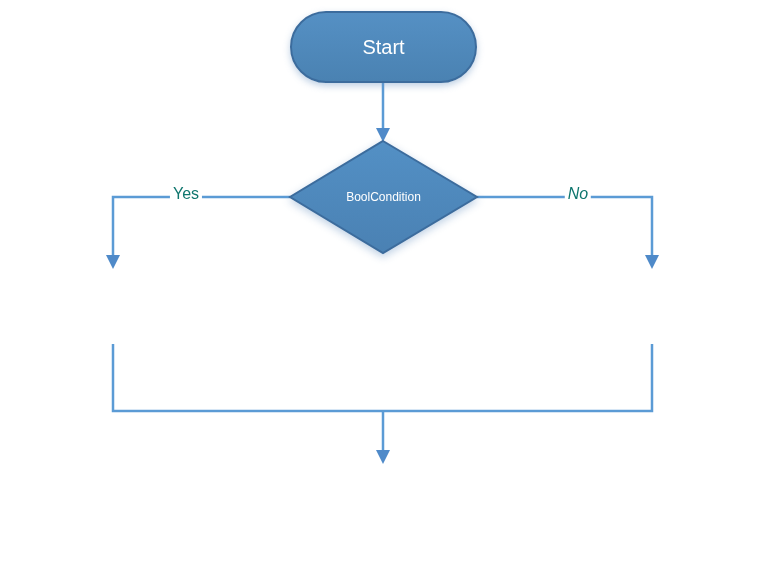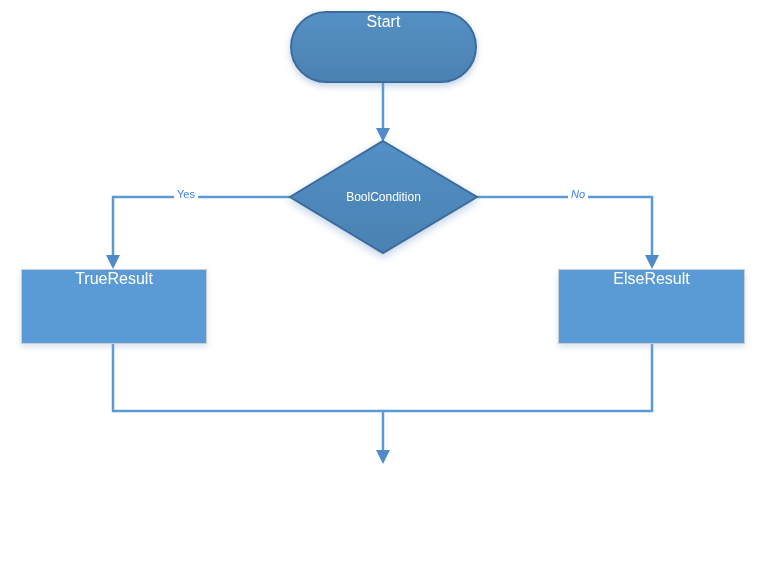--- a/index.html
+++ b/index.html
@@ -27,24 +27,24 @@
     stroke: #5b9bd5;
     stroke-width: 2.5;
   }
   .connector-layer .arrowhead {
     fill: #4f8ac9;
     stroke: none;
   }
   .node {
     position: absolute;
     display: flex;
-    align-items: flex-start;
+    align-items: center;
     justify-content: center;
     color: #ffffff;
-    font-size: 16px;
+    font-size: 20px;
     text-align: center;
     box-sizing: border-box;
   }
   .terminator {
     background: linear-gradient(180deg, #5590c4 0%, #4a82b2 100%);
     border: 2px solid #3c6c9d;
     border-radius: 40px;
     box-shadow: 0 3px 7px rgba(110, 150, 195, 0.45);
   }
   .process {
@@ -64,22 +64,22 @@
     display: flex;
     align-items: center;
     justify-content: center;
     color: #ffffff;
     font-size: 12px;
   }
   .edge-label {
     position: absolute;
     transform: translate(-50%, -50%);
     background: #ffffff;
-    color: #3b82f6;
-    font-size: 11px;
+    color: #0f766e;
+    font-size: 16px;
     padding: 0 3px;
     line-height: 1.1;
   }
 </style>
 </head>
 <body>
 
 <div class="canvas">
 
   <svg class="connector-layer" viewBox="0 0 770 564" xmlns="http://www.w3.org/2000/svg">
@@ -113,22 +113,16 @@
     <span>Start</span>
   </div>
 
   <div class="diamond-label">
     <span>BoolCondition</span>
   </div>
 
   <div class="edge-label" style="left:186px; top:194px;">Yes</div>
   <div class="edge-label" style="left:578px; top:194px;font-style:italic;">No</div>
 
-  <div class="node process" style="left:21px; top:269px; width:186px; height:75px;">
-    <span>TrueResult</span>
-  </div>
 
-  <div class="node process" style="left:558px; top:269px; width:187px; height:75px;">
-    <span>ElseResult</span>
-  </div>
 
 
 </div>
 
 </body></html>

